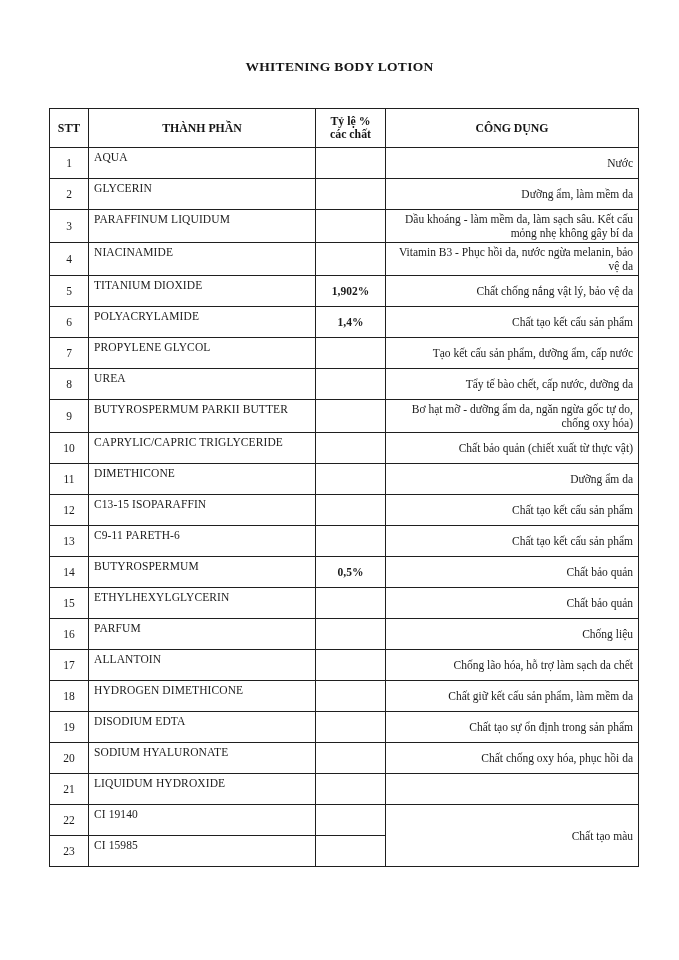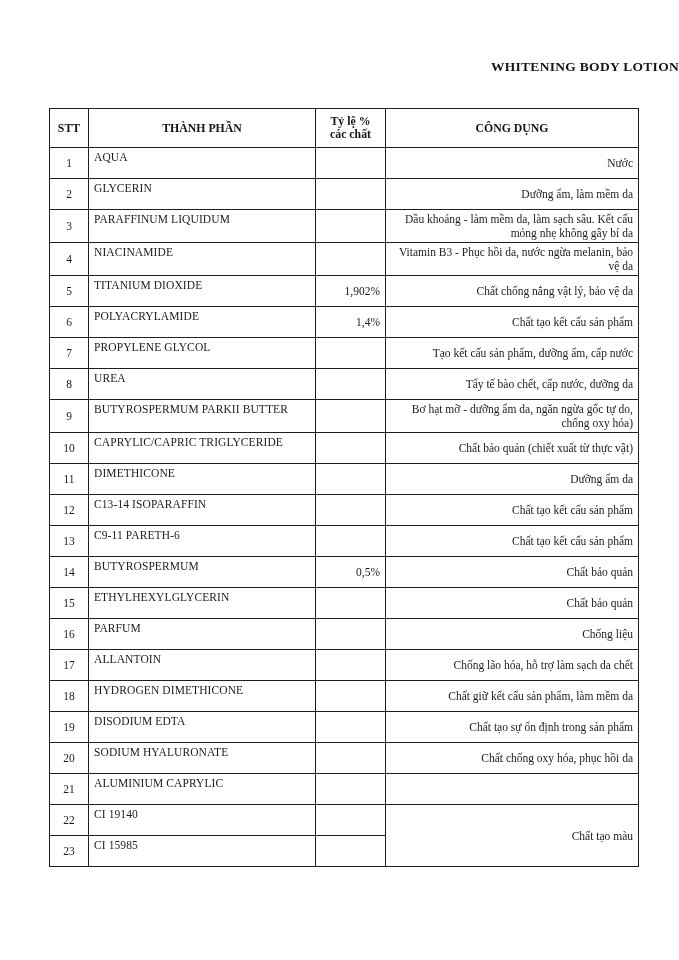--- a/index.html
+++ b/index.html
@@ -13,21 +13,21 @@
     position: relative;
     font-family: "Liberation Serif", "DejaVu Serif", serif;
     color: #1b1b1b;
     overflow: hidden;
   }
   .doc-title {
     position: absolute;
     top: 59px;
     left: 0;
     width: 100%;
-    text-align: right;
+    text-align: center;
     font-size: 13.5px;
     font-weight: bold;
     letter-spacing: 0.3px;
     color: #161616;
   }
   table.ingredients {
     position: absolute;
     left: 49px;
     top: 108px;
     width: 589px;
@@ -57,22 +57,23 @@
     text-align: center;
     vertical-align: middle;
     height: 26px;
   }
   td.c-ing {
     vertical-align: top;
     padding-left: 7px;
     letter-spacing: 0.1px;
   }
   td.c-ratio {
-    text-align: right;
-    vertical-align: middle;
+    text-align: center;
+    vertical-align: middle;
+    font-weight: bold;
   }
   td.c-usage {
     vertical-align: middle;
     padding-left: 8px;
     text-align: right;
   }
 </style>
 </head>
 <body>
 
@@ -166,21 +167,21 @@
         <td class="c-usage">Chất bảo quản (chiết xuất từ thực vật)</td>
       </tr>
       <tr>
         <td class="c-stt">11</td>
         <td class="c-ing">DIMETHICONE</td>
         <td class="c-ratio"></td>
         <td class="c-usage">Dưỡng ẩm da</td>
       </tr>
       <tr>
         <td class="c-stt">12</td>
-        <td class="c-ing">C13-14 ISOPARAFFIN</td>
+        <td class="c-ing">C13-15 ISOPARAFFIN</td>
         <td class="c-ratio"></td>
         <td class="c-usage">Chất tạo kết cấu sản phẩm</td>
       </tr>
       <tr>
         <td class="c-stt">13</td>
         <td class="c-ing">C9-11 PARETH-6</td>
         <td class="c-ratio"></td>
         <td class="c-usage">Chất tạo kết cấu sản phẩm</td>
       </tr>
       <tr>
@@ -220,21 +221,21 @@
         <td class="c-usage">Chất tạo sự ổn định trong sản phẩm</td>
       </tr>
       <tr>
         <td class="c-stt">20</td>
         <td class="c-ing">SODIUM HYALURONATE</td>
         <td class="c-ratio"></td>
         <td class="c-usage">Chất chống oxy hóa, phục hồi da</td>
       </tr>
       <tr>
         <td class="c-stt">21</td>
-        <td class="c-ing">ALUMINIUM CAPRYLIC</td>
+        <td class="c-ing">LIQUIDUM HYDROXIDE</td>
         <td class="c-ratio"></td>
         <td class="c-usage"></td>
       </tr>
       <tr>
         <td class="c-stt">22</td>
         <td class="c-ing">CI 19140</td>
         <td class="c-ratio"></td>
         <td class="c-usage" rowspan="2">Chất tạo màu</td>
       </tr>
       <tr>

